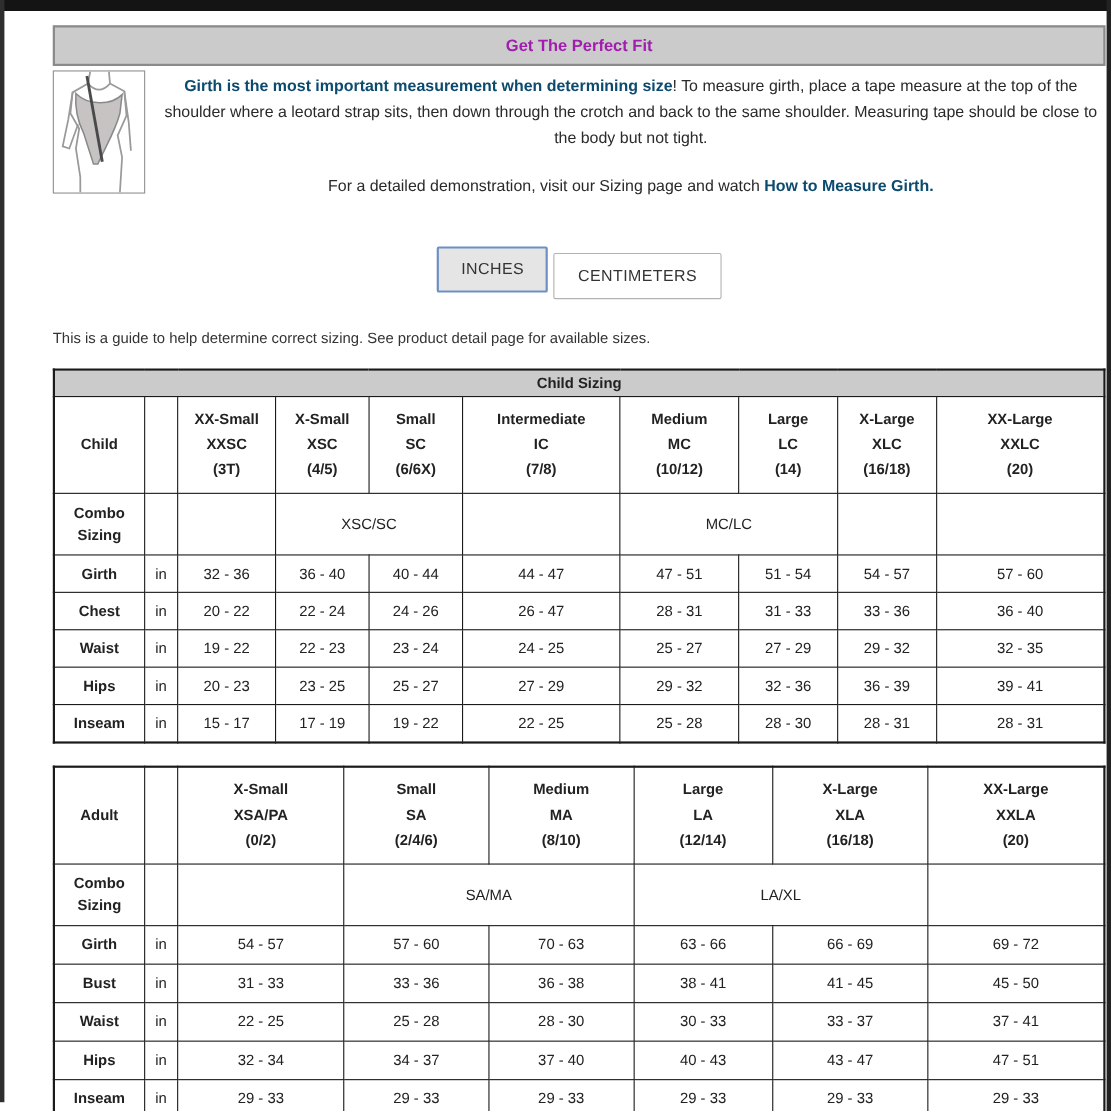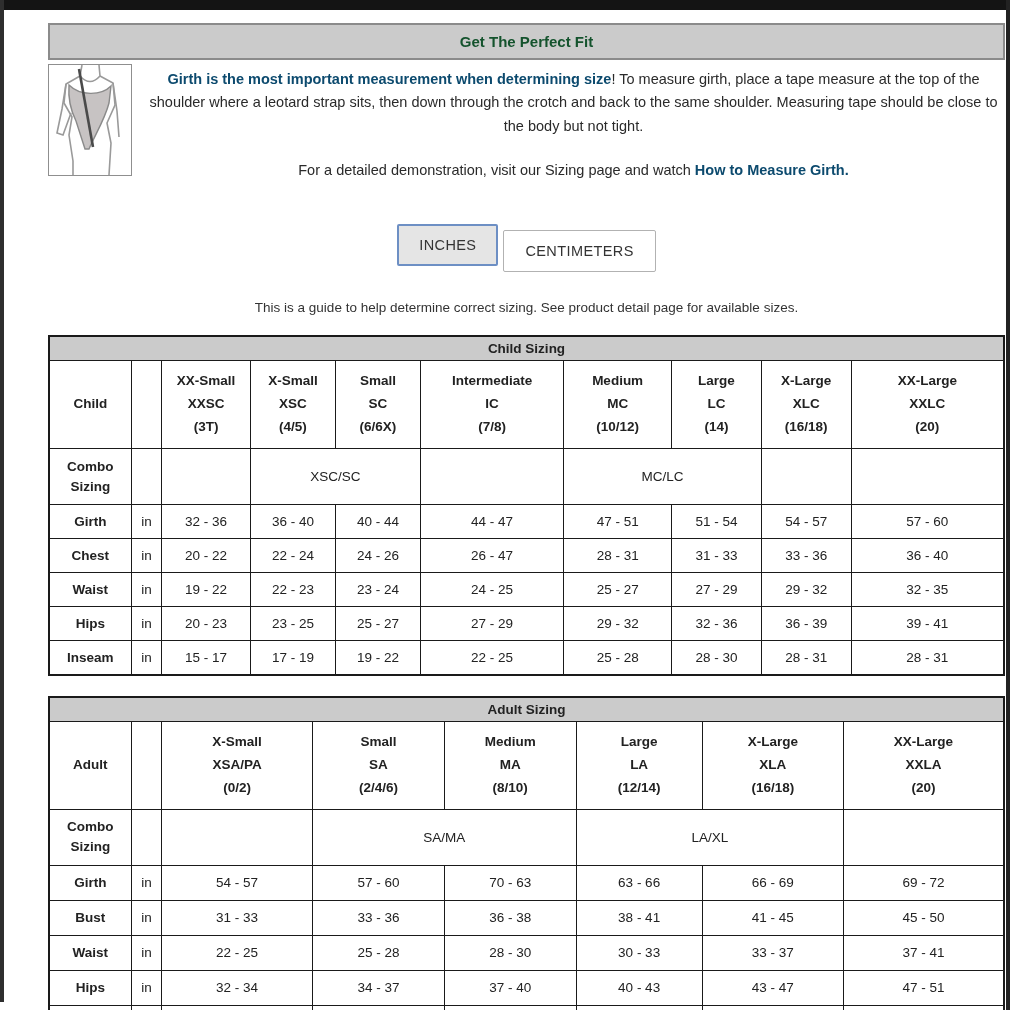--- a/index.html
+++ b/index.html
@@ -4,37 +4,37 @@
 <style>
   * { margin:0; padding:0; box-sizing:border-box; }
   html,body { width:1010px; height:1010px; background:#fff; overflow:hidden;
               font-family:"Liberation Sans", sans-serif; color:#222; }
   .top-edge { position:absolute; top:0; left:0; width:1010px; height:10px; background:#141414; }
   .left-edge { position:absolute; top:0; left:0; width:4px; height:1002px; background:#2e2e2e; }
   .right-edge { position:absolute; top:0; right:0; width:4px; height:1010px; background:#222; }
   .content { position:absolute; top:10px; left:48px; width:957px; }
 
   .header-bar { margin-top:13px; background:#cbcbcb; border:2px solid #8b8b8b;
-                text-align:center; font-weight:bold; font-size:15px; padding:8px 0; color:#14532d; }
+                text-align:center; font-weight:bold; font-size:15px; padding:8px 0; color:#a21caf; }
 
   .girth-row { margin-top:4px; display:flex; }
   .figure-box { width:84px; height:112px; border:1px solid #8f8f8f; background:#fff; flex:0 0 auto; }
   .intro-block { flex:1; padding:0 2px 0 12px; }
   .intro-text { font-size:14.5px; line-height:1.62; text-align:center; margin-top:4px; color:#2a2a2a; }
   .demo-line { font-size:14.5px; text-align:center; margin-top:24px; color:#2a2a2a; }
   b { color:#0c4a6e; }
 
   .unit-buttons { margin-top:40px; text-align:center; }
   .btn { display:inline-block; font-size:14.5px; letter-spacing:.4px; color:#333;
          padding:11px 20px; cursor:pointer; vertical-align:middle;
          font-family:"Liberation Sans", sans-serif; }
   .btn-inches { background:#e5e5e5; border:2px solid #6d8fc4; border-radius:2px; margin-right:5px; }
   .btn-cm { background:#fff; border:1px solid #b2b2b2; border-radius:2px; padding:12px 21px;margin-top:12px; }
 
-  .guide-note { margin-top:28px; text-align:center; font-size:13.5px; color:#333; }
+  .guide-note { margin-top:28px; text-align:left; font-size:13.5px; color:#333; }
 
   table.size-table { width:100%; border-collapse:collapse; table-layout:fixed;
                      border:2px solid #1a1a1a; margin-top:20px; }
   table.size-table td { border:1px solid #1a1a1a; text-align:center; vertical-align:middle;
                         font-size:13.5px; color:#222; padding:4px 2px; overflow:hidden; }
   td.t-title { background:#cbcbcb; font-weight:bold; font-size:14px; padding:8px 0;
                border-bottom:2px solid #1a1a1a; color:#1c1c1c;margin-top:23px; }
   tr.t-head td { font-weight:bold; line-height:1.7; padding:9px 2px; }
   td.t-lbl { font-weight:bold; }
   tr.t-combo td { height:56px; font-weight:normal; }
@@ -222,23 +222,20 @@
         <col style="width:8.6%">
         <col style="width:3.2%">
         <col style="width:15.8%">
         <col style="width:13.8%">
         <col style="width:13.8%">
         <col style="width:13.2%">
         <col style="width:14.8%">
         <col style="width:16.8%">
       </colgroup>
       <tbody>
-        <tr>
-          <td class="t-title" colspan="8">Adult Sizing</td>
-        </tr>
         <tr class="t-head">
           <td class="t-lbl">Adult</td>
           <td class="t-unit"></td>
           <td>
             <div>X-Small</div>
             <div>XSA/PA</div>
             <div>(0/2)</div>
           </td>
           <td>
             <div>Small</div>

